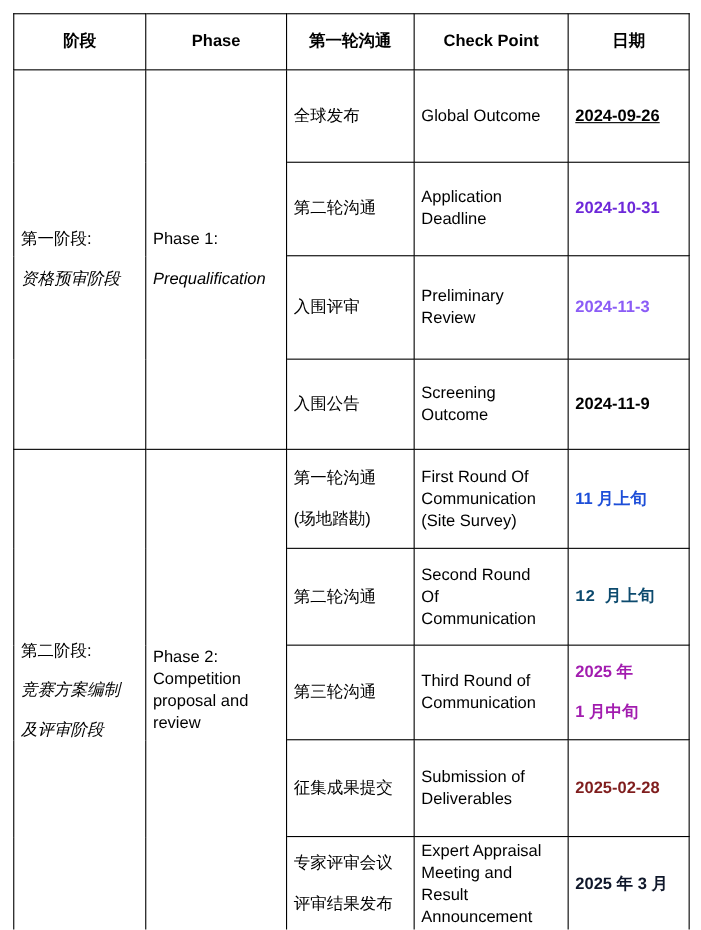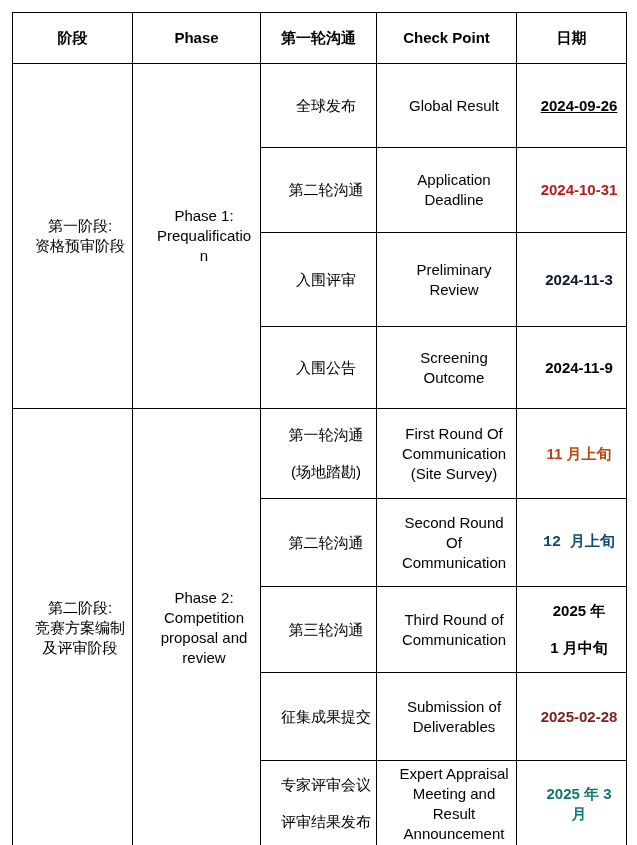--- a/index.html
+++ b/index.html
@@ -24,22 +24,22 @@
   col.c2 { width: 128px; }
   col.c3 { width: 116px; }
   col.c4 { width: 140px; }
   col.c5 { width: 110px; }
 
   th, td {
     border: 1.5px solid #000000;
     font-size: 15px;
     line-height: 20px;
     vertical-align: middle;
-    text-align: center;
-    padding: 0 5px 0 20px;
+    text-align: left;
+    padding: 0 5px 0 6px;
     overflow: hidden;
     word-wrap: break-word;
   }
   th {
     font-weight: bold;
     text-align: center;
     padding: 0 2px;
   }
 
   
@@ -52,21 +52,21 @@
   tr.r6 { height: 88px; }
   tr.r7 { height: 86px; }
   tr.r8 { height: 88px; margin-left: 38px; }
   tr.r9 { height: 86px; margin-top: 26px; }
 
   td.date-cell {
     font-weight: bold;
   }
 
   
-  .sp .line + .line    { margin-top: 0; }   
+  .sp .line + .line    { margin-top: 16px; font-style: italic; }   
   .sp-lg .line + .line { margin-top: 17px; }  
 </style>
 </head>
 <body>
 
 <table class="schedule">
   <colgroup>
     <col class="c1">
       <col class="c2">
       <col class="c3">
@@ -89,47 +89,47 @@
           <div class="line">资格预审阶段</div>
         </td>
     <td class="sp" rowspan="4">
           <div class="line">Phase 1:</div>
           <div class="line">Prequalification</div>
         </td>
     <td>
           <div class="line">全球发布</div>
         </td>
     <td>
-          <div class="line">Global Result</div>
+          <div class="line">Global Outcome</div>
         </td>
     <td class="date-cell" style="color: rgb(0, 0, 0); text-decoration: underline;">
           <div class="line">2024-09-26</div>
         </td>
   </tr>
   <tr class="r2">
     <td>
           <div class="line">第二轮沟通</div>
         </td>
     <td>
           <div class="line">Application</div>
           <div class="line">Deadline</div>
         </td>
-    <td class="date-cell" style="color: #b91c1c;">
+    <td class="date-cell" style="color: #6d28d9;">
           <div class="line">2024-10-31</div>
         </td>
   </tr>
   <tr class="r3">
     <td>
           <div class="line">入围评审</div>
         </td>
     <td>
           <div class="line">Preliminary</div>
           <div class="line">Review</div>
         </td>
-    <td class="date-cell" style="color: #0f172a;">
+    <td class="date-cell" style="color: #8b5cf6;">
           <div class="line">2024-11-3</div>
         </td>
   </tr>
   <tr class="r4">
     <td>
           <div class="line">入围公告</div>
         </td>
     <td>
           <div class="line">Screening</div>
           <div class="line">Outcome</div>
@@ -153,21 +153,21 @@
         </td>
     <td class="sp-lg">
           <div class="line">第一轮沟通</div>
           <div class="line">(场地踏勘)</div>
         </td>
     <td>
           <div class="line">First Round Of</div>
           <div class="line">Communication</div>
           <div class="line">(Site Survey)</div>
         </td>
-    <td class="date-cell" style="color: #c2410c; margin-left: 37px;">
+    <td class="date-cell" style="color: #1d4ed8; margin-left: 37px;">
           <div class="line">11 月上旬</div>
         </td>
   </tr>
   <tr class="r6">
     <td>
           <div class="line">第二轮沟通</div>
         </td>
     <td>
           <div class="line">Second Round</div>
           <div class="line">Of</div>
@@ -178,21 +178,21 @@
         </td>
   </tr>
   <tr class="r7">
     <td>
           <div class="line">第三轮沟通</div>
         </td>
     <td>
           <div class="line">Third Round of</div>
           <div class="line">Communication</div>
         </td>
-    <td class="date-cell sp-lg" style="color: #000000;">
+    <td class="date-cell sp-lg" style="color: #a21caf;">
           <div class="line">2025 年</div>
           <div class="line">1 月中旬</div>
         </td>
   </tr>
   <tr class="r8">
     <td>
           <div class="line">征集成果提交</div>
         </td>
     <td>
           <div class="line">Submission of</div>
@@ -206,18 +206,18 @@
     <td class="sp-lg">
           <div class="line">专家评审会议</div>
           <div class="line">评审结果发布</div>
         </td>
     <td>
           <div class="line">Expert Appraisal</div>
           <div class="line">Meeting and</div>
           <div class="line">Result</div>
           <div class="line">Announcement</div>
         </td>
-    <td class="date-cell" style="color: #0f766e;">
+    <td class="date-cell" style="color: #0f172a;">
           <div class="line">2025 年 3 月</div>
         </td>
   </tr>
 </tbody>
   </table>
 
 </body></html>

